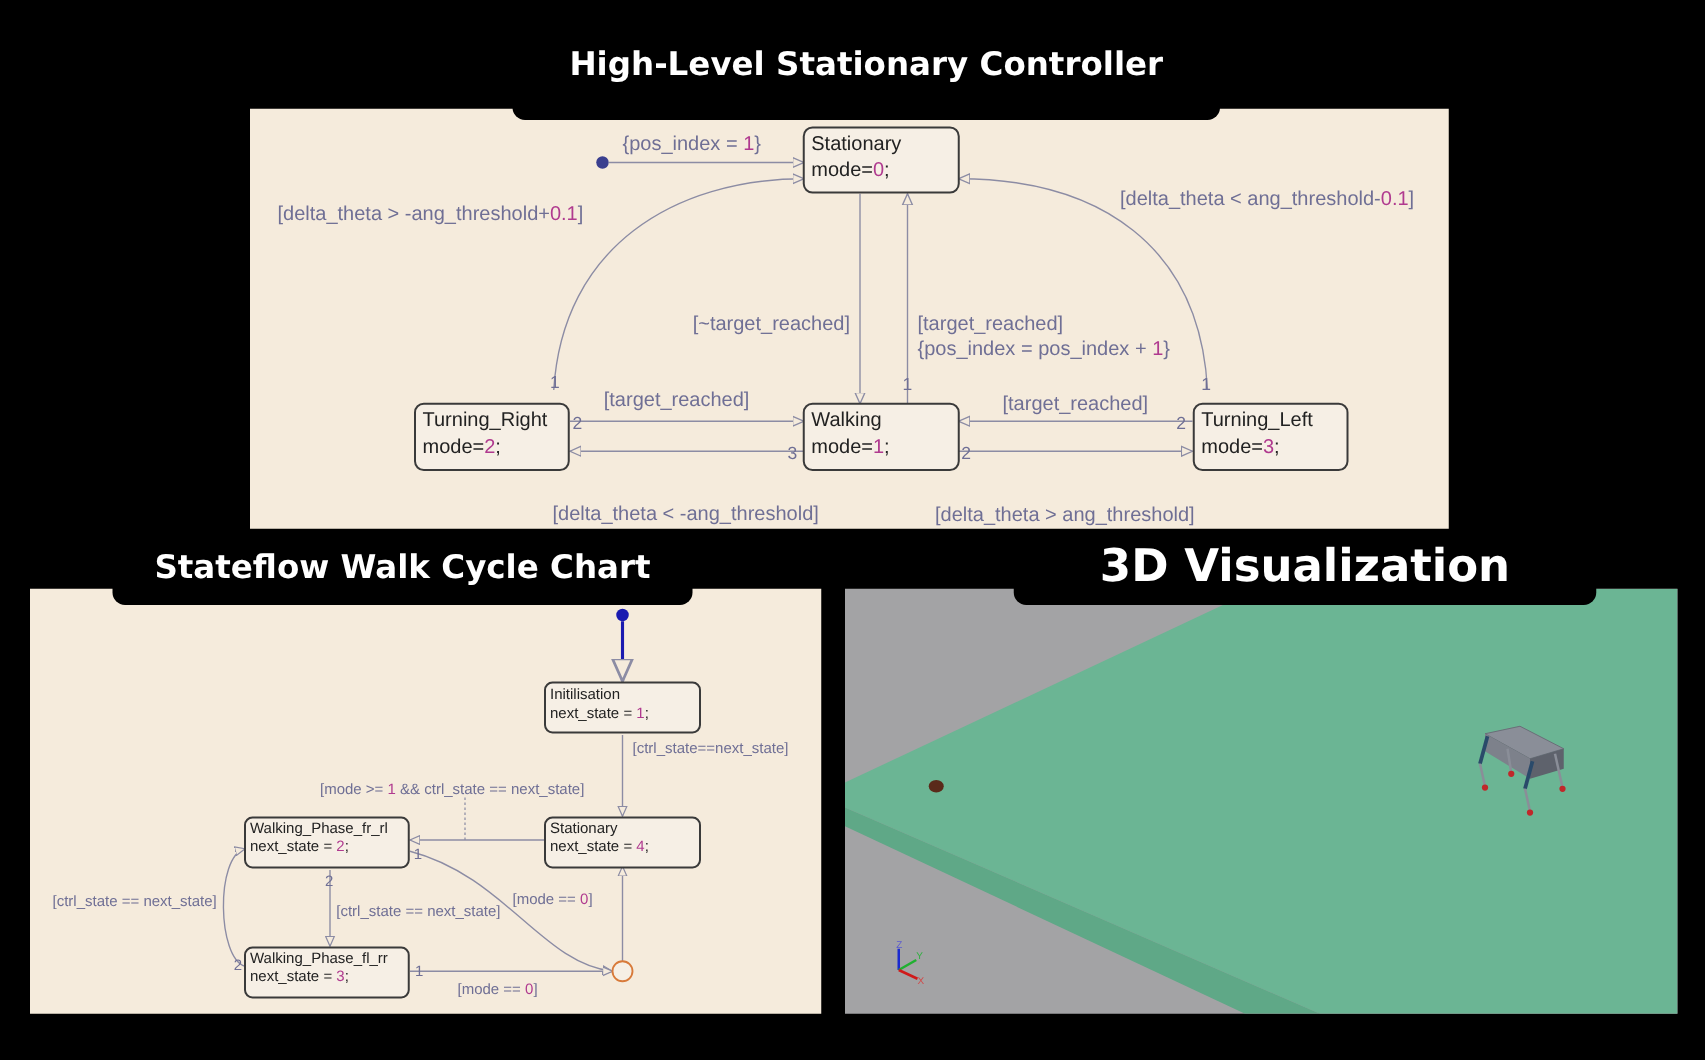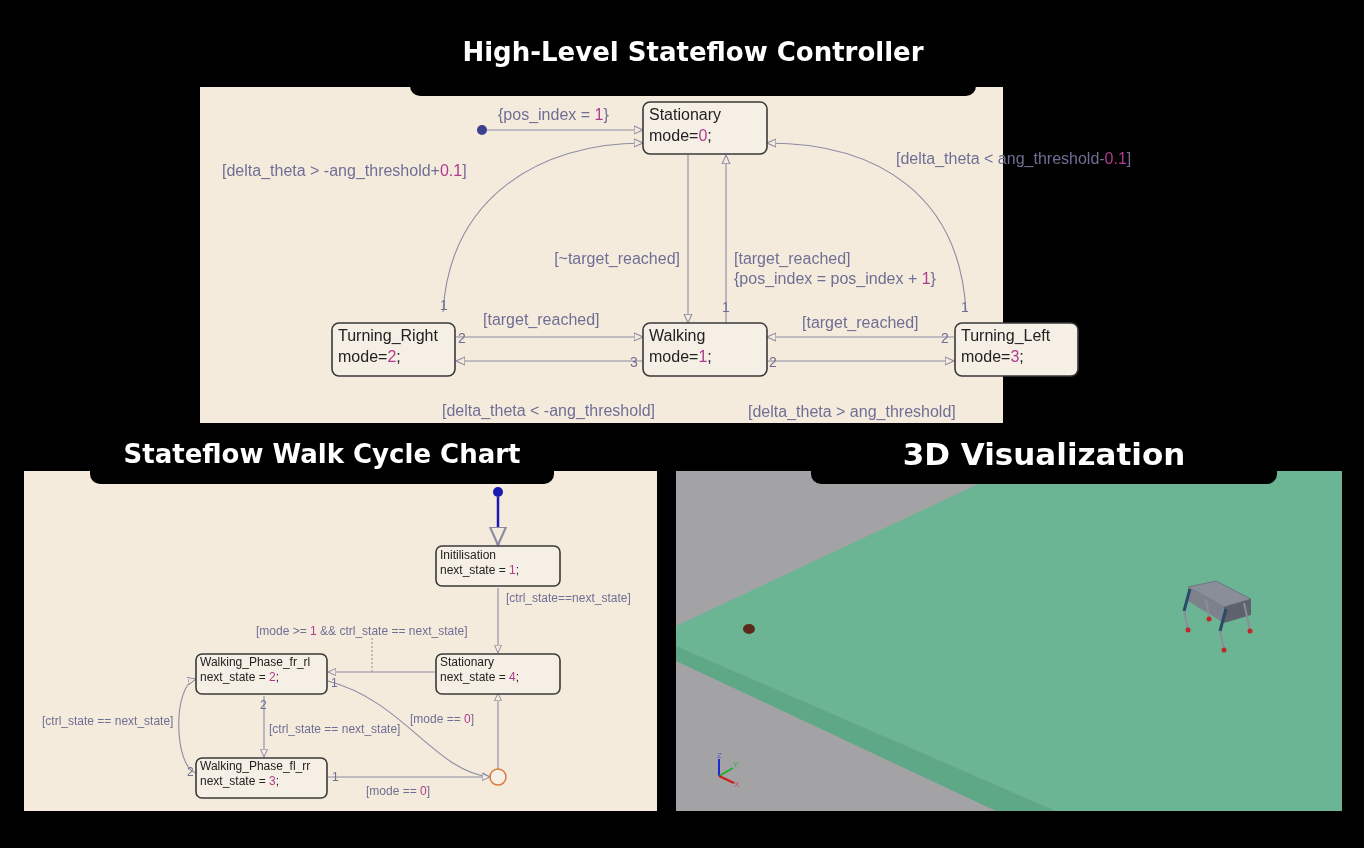--- a/index.html
+++ b/index.html
@@ -13,21 +13,21 @@
   .num { fill:#b03a8f; }
   .st  { fill:#222; }
   .stbox { fill:#f6efe5; stroke:#3a3a3a; stroke-width:1.6; }
   .tr { fill:none; stroke:#8c8ca4; stroke-width:1.1; }
   .arrow { fill:#f5ebdc; stroke:#8c8ca4; stroke-width:1.1; }
   .idx { fill:#6f6f95; }
 </style>
 </head>
 <body>
 
-<div class="panel sf-bg" style="left:200px;top:87px;width:803px;height:336px;">
+<div class="panel sf-bg" style="left:200px;top:87px;width:959px;height:336px;">
   <svg width="959" height="336" viewBox="0 0 959 336">
     <defs>
       <marker id="arr" viewBox="0 0 10 10" refX="9" refY="5" markerWidth="9" markerHeight="9" orient="auto-start-reverse">
         <path d="M0,1 L9,5 L0,9 Z" class="arrow"></path>
       </marker>
     </defs>
 
     <circle cx="282" cy="43" r="5" fill="#3a3f8f"></circle>
     <line x1="287" y1="43" x2="443" y2="43" class="tr" marker-end="url(#arr)"></line>
     <text x="298" y="33" font-size="16">
@@ -182,20 +182,20 @@
       <line x1="43" y1="305" x2="57" y2="297" stroke="#20b030" stroke-width="2"></line>
       <line x1="43" y1="305" x2="58" y2="312" stroke="#d01a1a" stroke-width="2"></line>
       <text x="41" y="287" font-size="8" fill="#5a5ad0">Z</text>
       <text x="57" y="296" font-size="8" fill="#30b040">Y</text>
       <text x="58" y="316" font-size="8" fill="#d04a4a">X</text>
     </g>
   </svg>
 </div>
 
 <div class="title-tab" style="left:410px;top:22px;width:566px;height:74px;font-size:26px;line-height:60px;">
-  <span>High-Level Stateflow Controller</span>
+  <span>High-Level Stationary Controller</span>
 </div>
 <div class="title-tab" style="left:90px;top:424px;width:464px;height:60px;font-size:26px;line-height:60px;">
   <span>Stateflow Walk Cycle Chart</span>
 </div>
-<div class="title-tab" style="left:811px;top:424px;width:466px;height:60px;font-size:31px;line-height:60px;">
+<div class="title-tab" style="left:811px;top:424px;width:466px;height:60px;font-size:36px;line-height:60px;">
   <span>3D Visualization</span>
 </div>
 
 </body></html>

